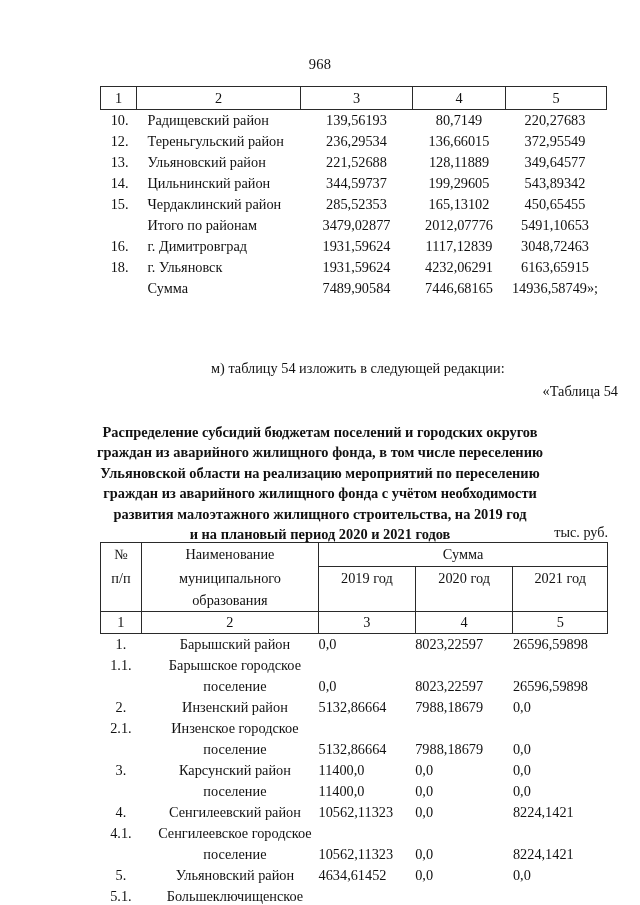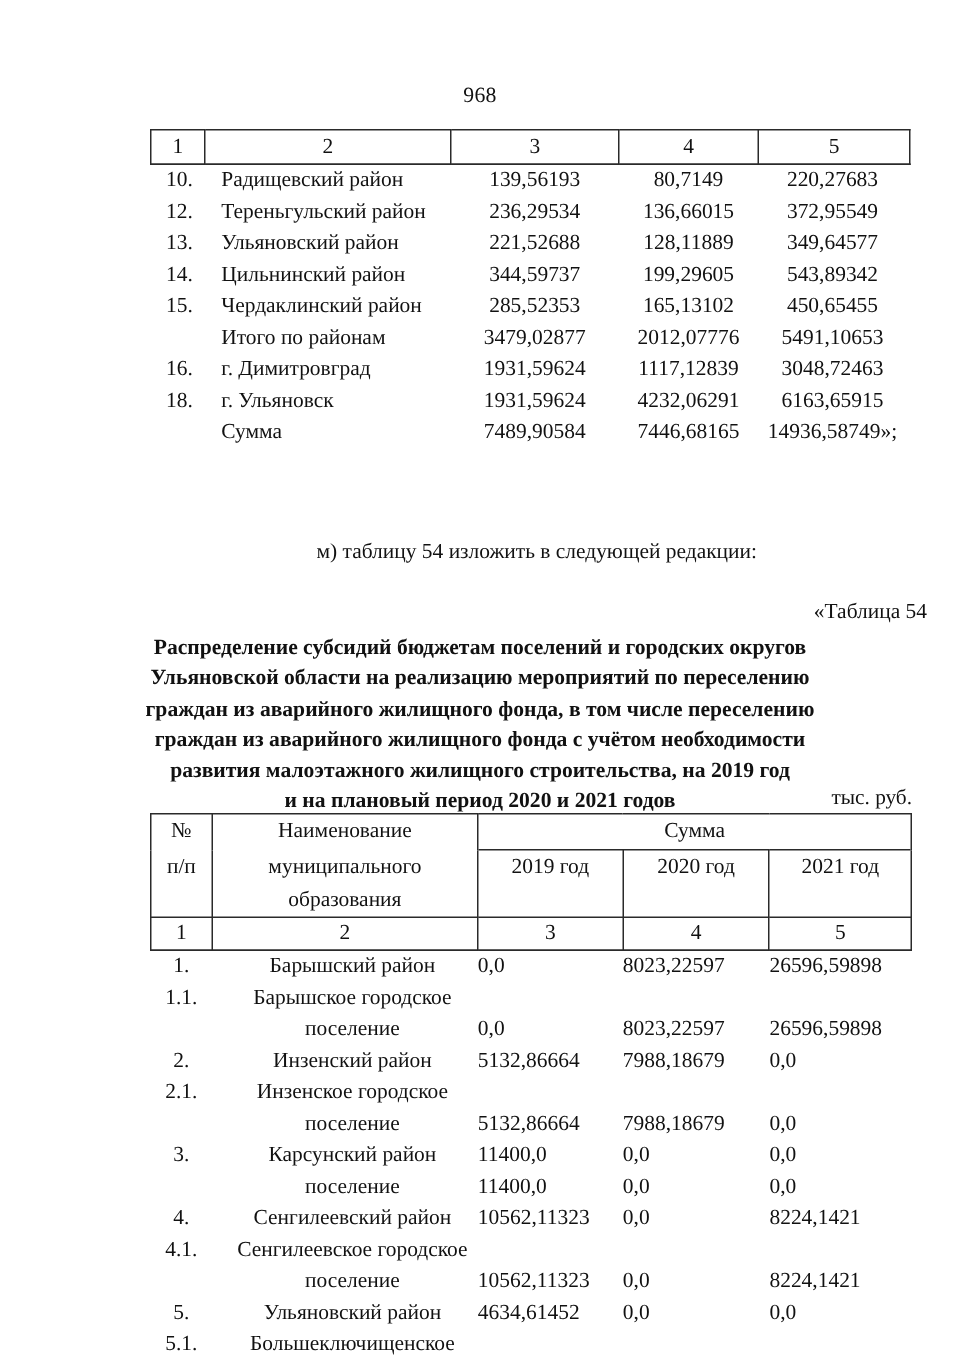--- a/index.html
+++ b/index.html
@@ -80,21 +80,21 @@
   #table-1 .cell-val.v3 { text-align: center; padding-right: 2px; }
 
   
   .mid-line {
     position: absolute;
     font-size: 14.3px;
     line-height: 20px;
     text-align: right;
   }
   #clause-line { top: 330px; left: 211px; }
-  #table-label { top: 370px; left: 0; width: 618px; text-align: right; }
+  #table-label { top: 353px; left: 0; width: 618px; text-align: right; }
 
   
   #heading-block {
     position: absolute;
     top: 394px;
     left: 68px;
     width: 504px;
     text-align: center;
     font-weight: bold;
     font-size: 14.4px;
@@ -227,22 +227,22 @@
         </tbody>
     </table>
   </div>
 
   <div class="mid-line" id="clause-line">м) таблицу 54 изложить в следующей редакции:</div>
 
   <div class="mid-line" id="table-label">«Таблица 54</div>
 
   <div id="heading-block">
       <div>Распределение субсидий бюджетам поселений и городских округов</div>
+      <div>граждан из аварийного жилищного фонда, в том числе переселению</div>
       <div>Ульяновской области на реализацию мероприятий по переселению</div>
-      <div>граждан из аварийного жилищного фонда, в том числе переселению</div>
       <div>граждан из аварийного жилищного фонда с учётом необходимости</div>
       <div>развития малоэтажного жилищного строительства, на 2019 год</div>
       <div>и на плановый период 2020 и 2021 годов</div>
     </div>
 
   <div id="units-label">тыс. руб.</div>
 
   <div id="table-2-wrap">
     <table id="table-2" class="doc-table">
       <colgroup>

